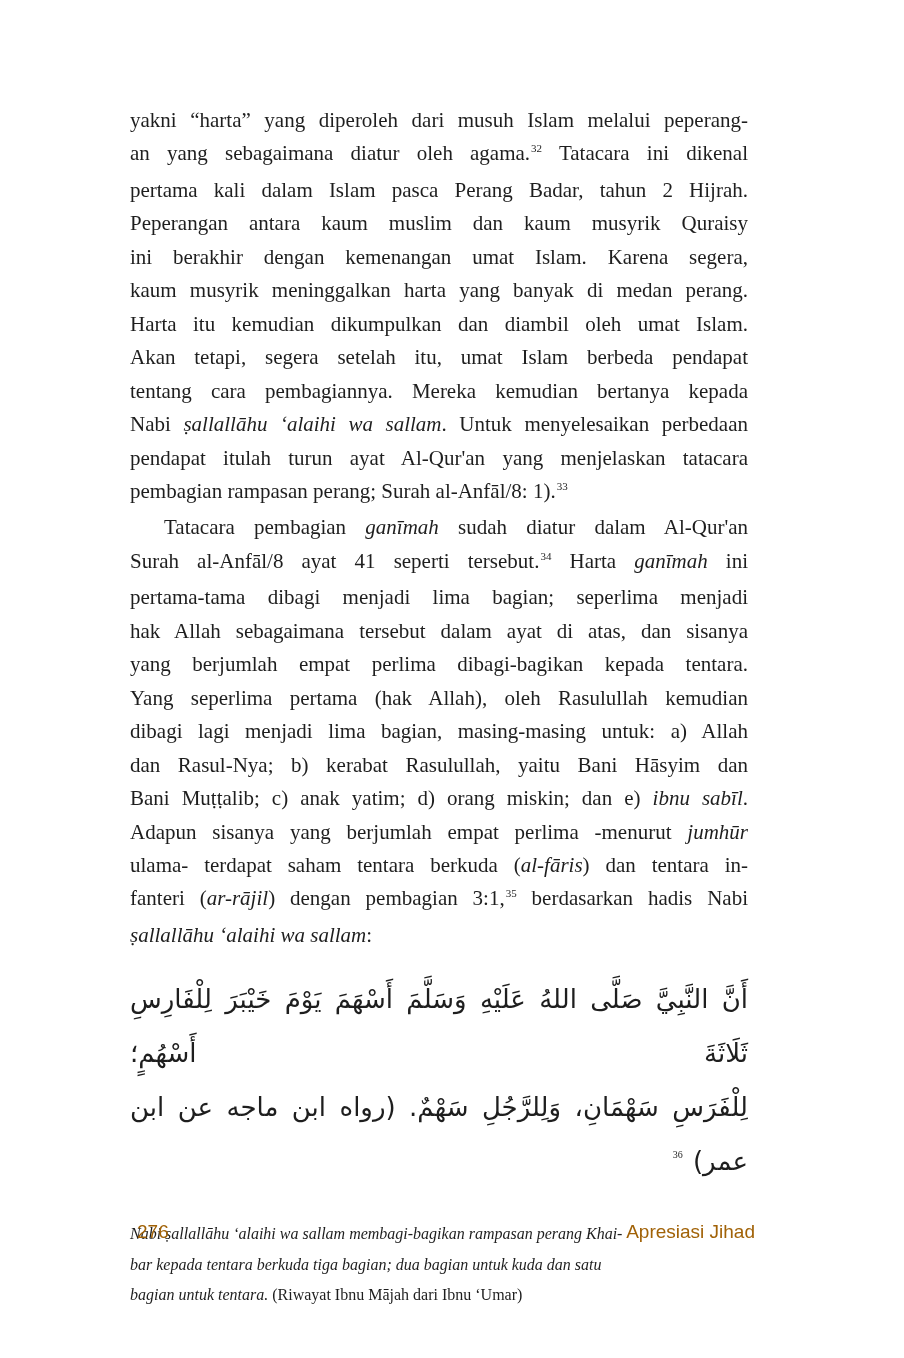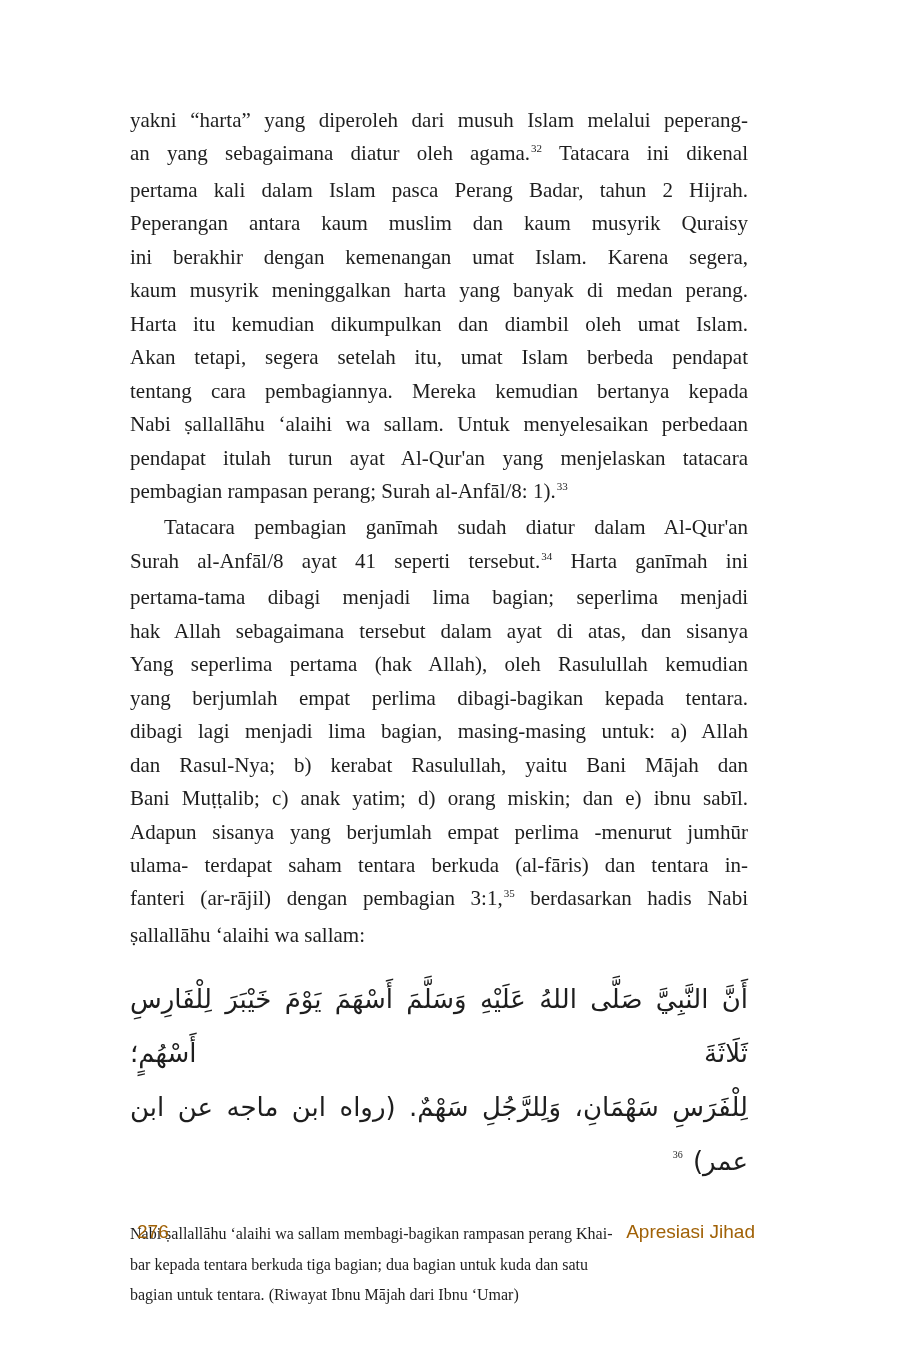--- a/index.html
+++ b/index.html
@@ -20,21 +20,21 @@
   .blk { display:block; }
   .blk-latin .line {
     font-size:21px;
     line-height:33.45px;
     text-align:justify;
     text-align-last:left;
   }
   .line.j { text-align-last:justify; }
   .line.ind { text-indent:34px; }
   .r-n { font-style:normal; }
-  .r-i { }
+  .r-i { font-style:italic; }
   .r-sup {
     font-size:11px;
     position:relative;
     top:-8px;
     margin-left:1px;
     font-style:normal;
   }
   .blk-arabic {
     direction:rtl;
     margin-top:20px;
@@ -91,24 +91,24 @@
         <div class="line j"><span class="r-n">tentang cara pembagiannya. Mereka kemudian bertanya kepada</span></div>
         <div class="line j"><span class="r-n">Nabi </span><span class="r-i">ṣallallāhu ‘alaihi wa sallam</span><span class="r-n">. Untuk menyelesaikan perbedaan</span></div>
         <div class="line j"><span class="r-n">pendapat itulah turun ayat Al-Qur'an yang menjelaskan tatacara</span></div>
         <div class="line"><span class="r-n">pembagian rampasan perang; Surah al-Anfāl/8: 1).</span><span class="r-sup">33</span></div>
       </div>
       <div class="blk blk-latin">
         <div class="line j ind"><span class="r-n">Tatacara pembagian </span><span class="r-i">ganīmah</span><span class="r-n"> sudah diatur dalam Al-Qur'an</span></div>
         <div class="line j"><span class="r-n">Surah al-Anfāl/8 ayat 41 seperti tersebut.</span><span class="r-sup">34</span><span class="r-n"> Harta </span><span class="r-i">ganīmah</span><span class="r-n"> ini</span></div>
         <div class="line j"><span class="r-n">pertama-tama dibagi menjadi lima bagian; seperlima menjadi</span></div>
         <div class="line j"><span class="r-n">hak Allah sebagaimana tersebut dalam ayat di atas, dan sisanya</span></div>
+        <div class="line j"><span class="r-n">yang berjumlah empat perlima dibagi-bagikan kepada tentara.</span></div>
         <div class="line j"><span class="r-n">Yang seperlima pertama (hak Allah), oleh Rasulullah kemudian</span></div>
-        <div class="line j"><span class="r-n">yang berjumlah empat perlima dibagi-bagikan kepada tentara.</span></div>
         <div class="line j"><span class="r-n">dibagi lagi menjadi lima bagian, masing-masing untuk: a) Allah</span></div>
-        <div class="line j"><span class="r-n">dan Rasul-Nya; b) kerabat Rasulullah, yaitu Bani Mājah dan</span></div>
+        <div class="line j"><span class="r-n">dan Rasul-Nya; b) kerabat Rasulullah, yaitu Bani Hāsyim dan</span></div>
         <div class="line j"><span class="r-n">Bani Muṭṭalib; c) anak yatim; d) orang miskin; dan e) </span><span class="r-i">ibnu sabīl</span><span class="r-n">.</span></div>
         <div class="line j"><span class="r-n">Adapun sisanya yang berjumlah empat perlima -menurut </span><span class="r-i">jumhūr</span></div>
         <div class="line j"><span class="r-n">ulama- terdapat saham tentara berkuda (</span><span class="r-i">al-fāris</span><span class="r-n">) dan tentara in-</span></div>
         <div class="line j"><span class="r-n">fanteri (</span><span class="r-i">ar-rājil</span><span class="r-n">) dengan pembagian 3:1,</span><span class="r-sup">35</span><span class="r-n"> berdasarkan hadis Nabi</span></div>
         <div class="line"><span class="r-i">ṣallallāhu ‘alaihi wa sallam</span><span class="r-n">:</span></div>
       </div>
       <div class="blk blk-arabic" dir="rtl">
         <div class="line j"><span class="r-n">أَنَّ النَّبِيَّ صَلَّى اللهُ عَلَيْهِ وَسَلَّمَ أَسْهَمَ يَوْمَ خَيْبَرَ لِلْفَارِسِ ثَلَاثَةَ أَسْهُمٍ؛</span></div>
         <div class="line"><span class="r-n">لِلْفَرَسِ سَهْمَانِ، وَلِلرَّجُلِ سَهْمٌ. (رواه ابن ماجه عن ابن عمر) </span><span class="r-sup">36</span></div>
       </div>

